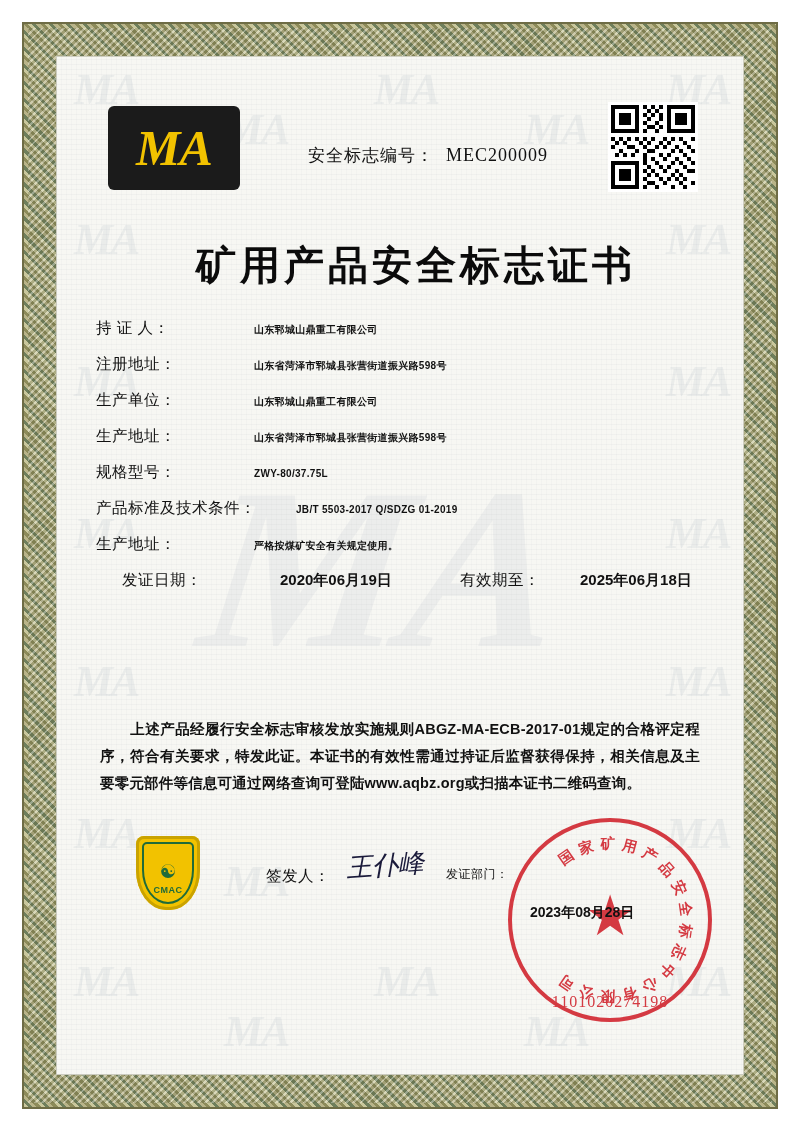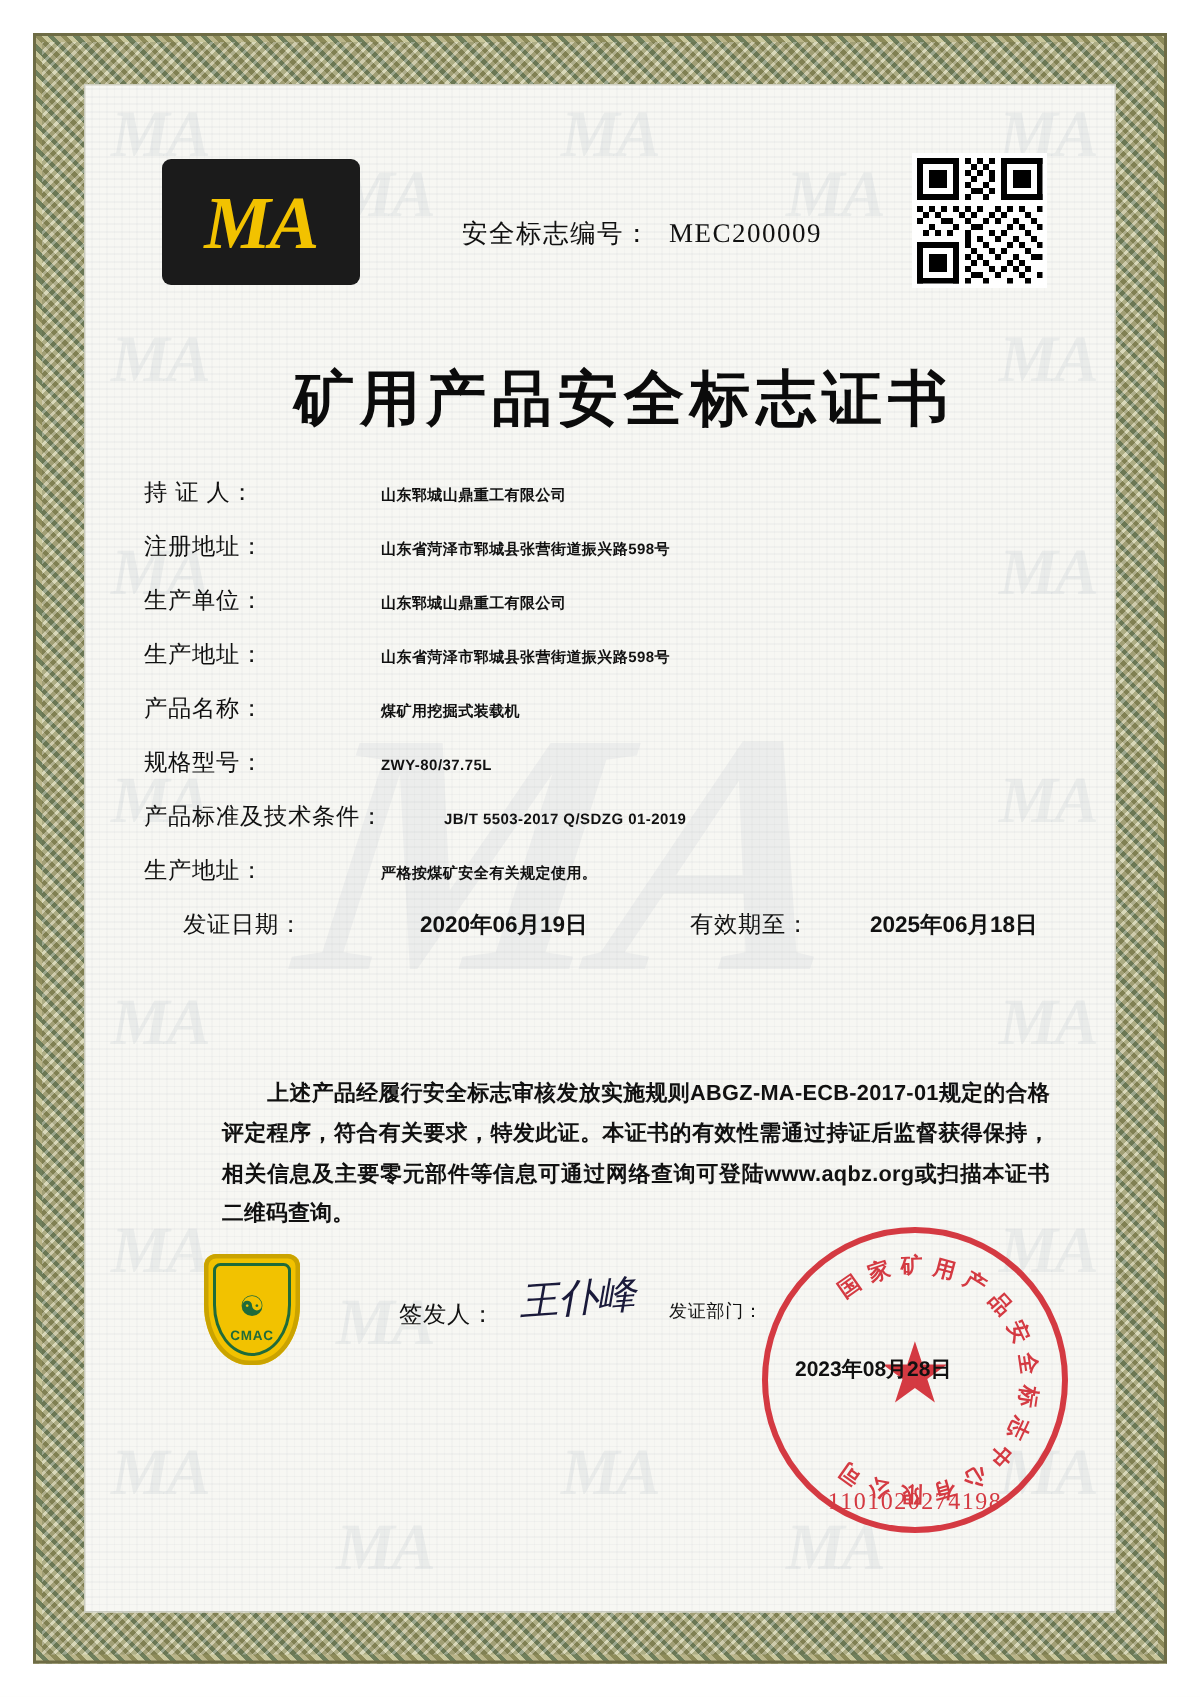--- a/index.html
+++ b/index.html
@@ -232,21 +232,20 @@
     left: 44px;
     right: 44px;
     top: 660px;
     font-size: 14.5px;
     line-height: 1.85;
     color: #111;
     text-align: justify;
     font-weight: bold;
     font-family: "Liberation Sans", sans-serif;
     letter-spacing: 0.2px;
-    margin-left: 48px;
   }
   .statement .indent { display: inline-block; width: 30px; }
 
   
   .cmac-badge {
     position: absolute;
     left: 80px;
     top: 780px;
     width: 64px;
     height: 74px;
@@ -548,24 +547,20 @@
       <div class="field-row">
         <div class="field-label">生产单位：</div>
         <div class="field-value">山东郓城山鼎重工有限公司</div>
       </div>
 
       <div class="field-row">
         <div class="field-label">生产地址：</div>
         <div class="field-value">山东省菏泽市郓城县张营街道振兴路598号</div>
       </div>
 
-      <div class="field-row">
-        <div class="field-label">产品名称：</div>
-        <div class="field-value">煤矿用挖掘式装载机</div>
-      </div>
 
       <div class="field-row">
         <div class="field-label">规格型号：</div>
         <div class="field-value mono">ZWY-80/37.75L</div>
       </div>
 
       <div class="field-row indent">
         <div class="field-label" style="width:200px;flex:0 0 200px;">产品标准及技术条件：</div>
         <div class="field-value mono" style="margin-left:0;">JB/T 5503-2017 Q/SDZG 01-2019</div>
       </div>

